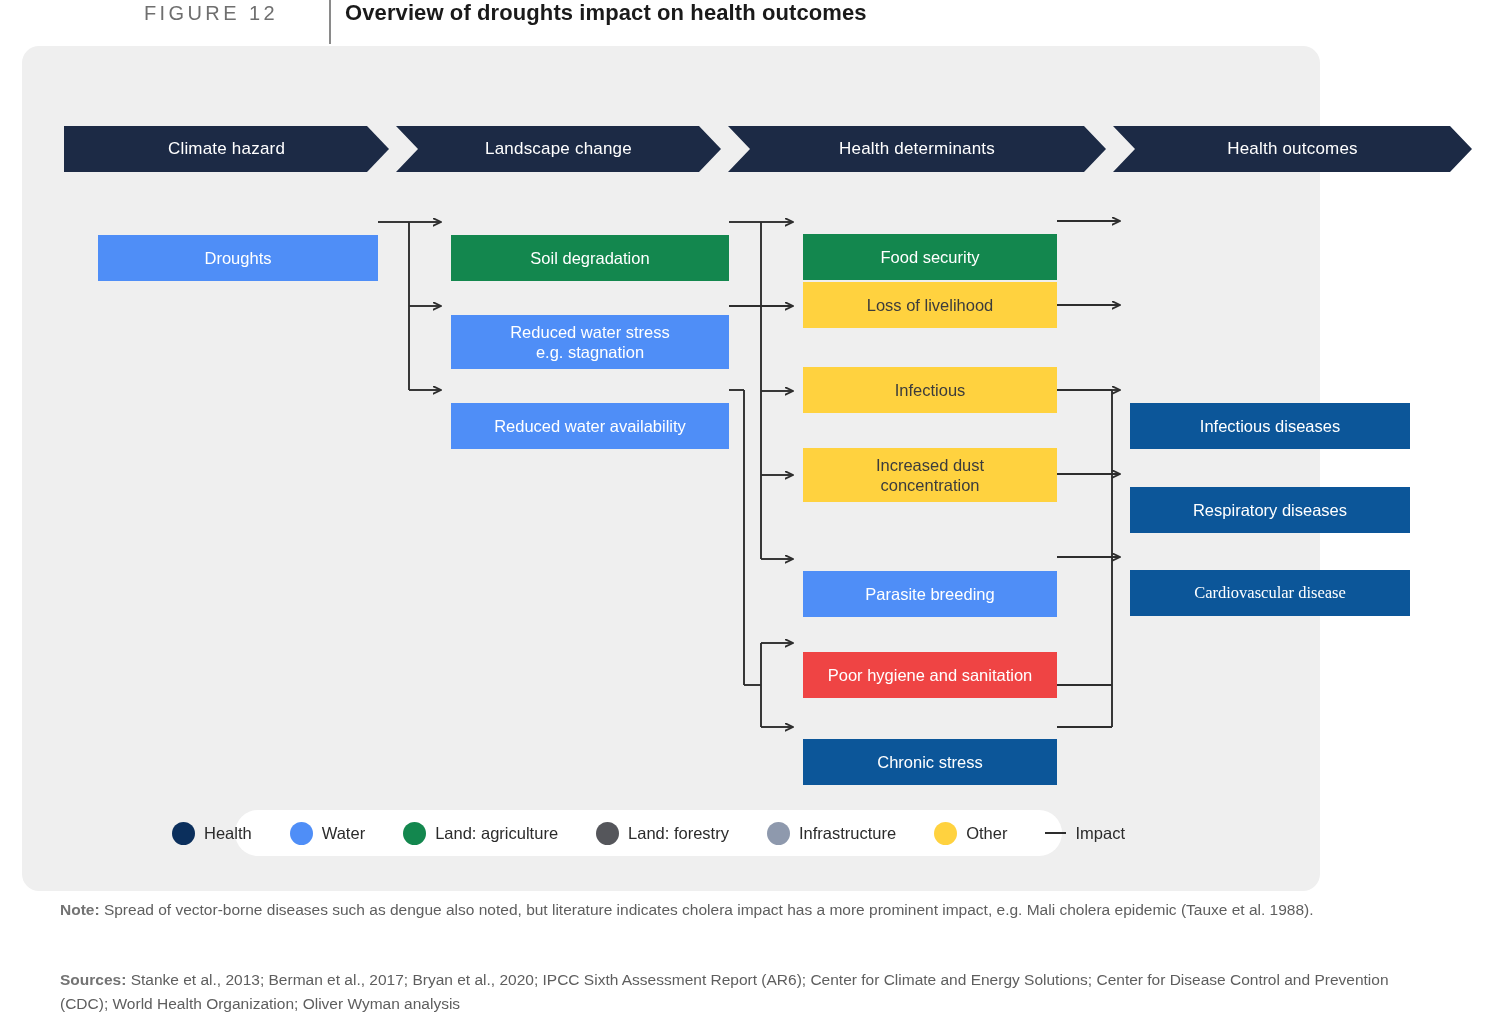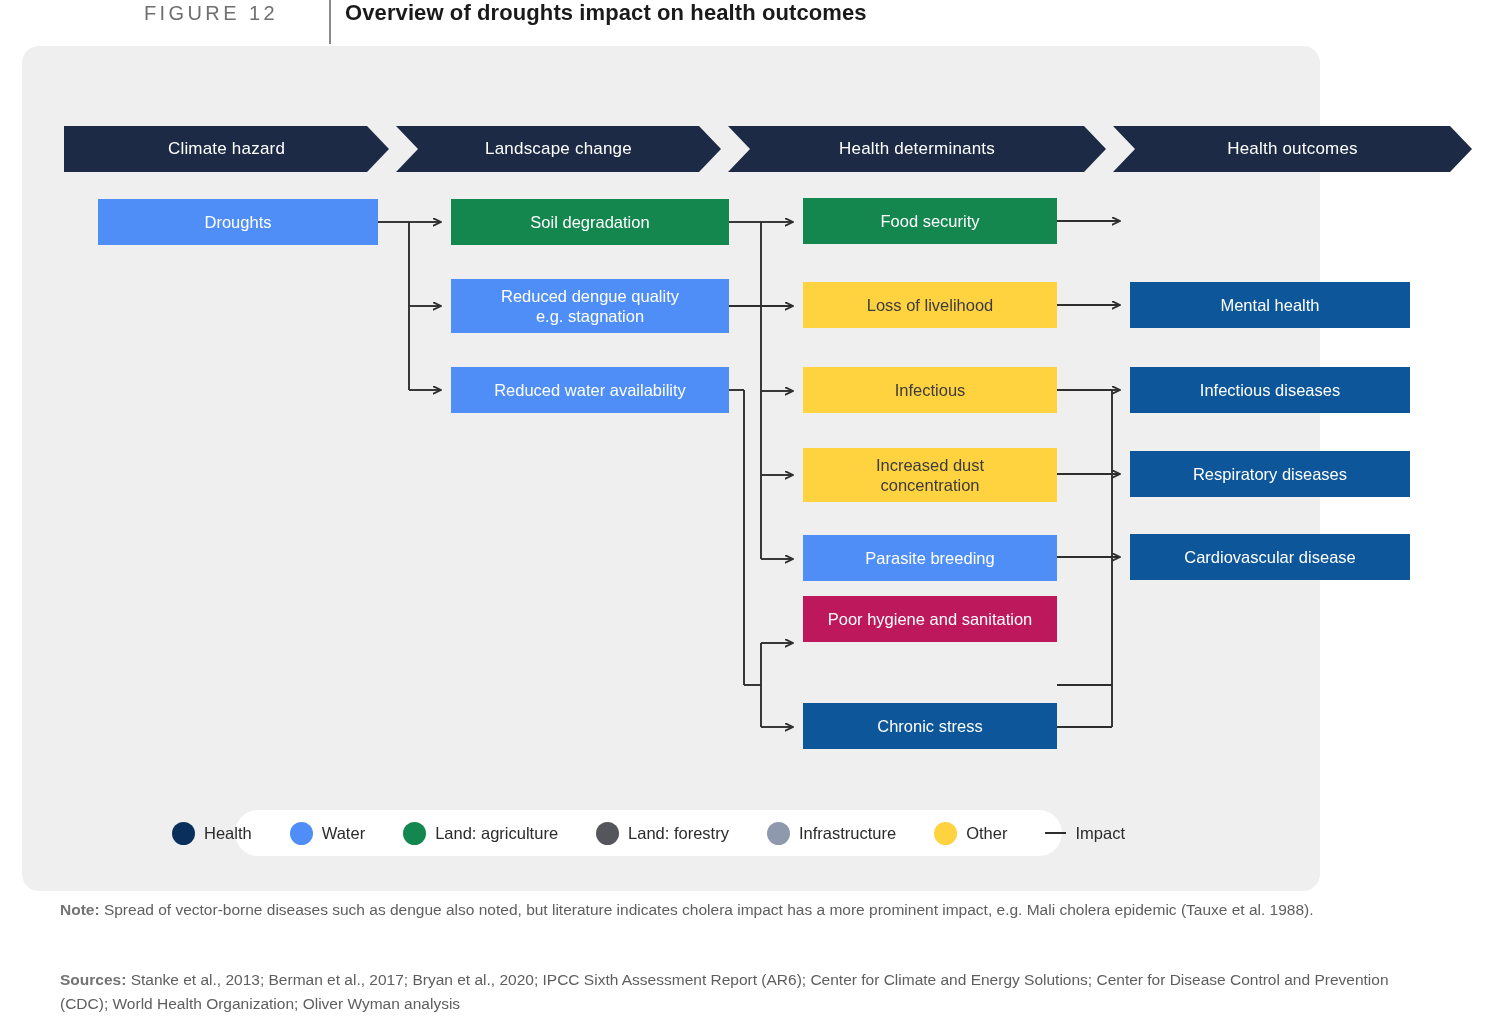--- a/index.html
+++ b/index.html
@@ -30,21 +30,21 @@
   
   .band{position:absolute;top:80px;height:46px;background:#1c2a45;
         display:flex;align-items:center;justify-content:center;}
   .band span{color:#ffffff;font-size:17px;letter-spacing:.2px;}
   .band.chev{clip-path:polygon(0 0, calc(100% - 22px) 0, 100% 50%, calc(100% - 22px) 100%, 0 100%);}
   .band.chevin{clip-path:polygon(0 0, calc(100% - 22px) 0, 100% 50%, calc(100% - 22px) 100%, 0 100%, 22px 50%);}
 
   
   .node{position:absolute;display:flex;align-items:center;justify-content:center;
         text-align:center;font-size:16.5px;line-height:20px;padding:0 6px;box-sizing:border-box;}
-  .t-light{color:#ffffff;}
+  .t-light{color:#ffffff;margin-top:36px;}
   .t-dark{color:#3c3c3c;}
 
   
   .wires{position:absolute;left:0;top:0;width:1450px;height:845px;pointer-events:none;}
 
   
   .legend{position:absolute;left:213px;top:764px;width:827px;height:46px;
           background:#ffffff;border-radius:23px;display:flex;align-items:center;
           justify-content:center;gap:12px;}
   .lg-item{display:flex;align-items:center;margin:0 13px;}
@@ -129,21 +129,21 @@
 
     <div class="node t-light" style="left:76px;top:153px;width:280px;height:46px;background:#4f8ef7;">
       <span>Droughts</span>
     </div>
 
     <div class="node t-light" style="left:429px;top:153px;width:278px;height:46px;background:#13874e;">
       <span>Soil degradation</span>
     </div>
 
     <div class="node t-light" style="left:429px;top:233px;width:278px;height:54px;background:#4f8ef7;flex-direction:column;">
-      <span>Reduced dengue quality</span>
+      <span>Reduced water stress</span>
       <span>e.g. stagnation</span>
     </div>
 
     <div class="node t-light" style="left:429px;top:321px;width:278px;height:46px;background:#4f8ef7;">
       <span>Reduced water availability</span>
     </div>
 
     <div class="node t-light" style="left:781px;top:152px;width:254px;height:46px;background:#13874e;">
       <span>Food security</span>
     </div>
@@ -158,42 +158,39 @@
 
     <div class="node t-dark" style="left:781px;top:402px;width:254px;height:54px;background:#ffd23f;flex-direction:column;">
       <span>Increased dust</span>
       <span>concentration</span>
     </div>
 
     <div class="node t-light" style="left:781px;top:489px;width:254px;height:46px;background:#4f8ef7;">
       <span>Parasite breeding</span>
     </div>
 
-    <div class="node t-light" style="left:781px;top:550px;width:254px;height:46px;background:#be185d;">
+    <div class="node t-light" style="left:781px;top:570px;width:254px;height:46px;background:#ef4444;">
       <span>Poor hygiene and sanitation</span>
     </div>
 
     <div class="node t-light" style="left:781px;top:657px;width:254px;height:46px;background:#0c5699;">
       <span>Chronic stress</span>
     </div>
 
 
-    <div class="node t-light" style="left:1108px;top:236px;width:280px;height:46px;background:#0c5699;">
-      <span>Mental health</span>
-    </div>
 
     <div class="node t-light" style="left:1108px;top:321px;width:280px;height:46px;background:#0c5699;">
       <span>Infectious diseases</span>
     </div>
 
     <div class="node t-light" style="left:1108px;top:405px;width:280px;height:46px;background:#0c5699;">
       <span>Respiratory diseases</span>
     </div>
 
-    <div class="node t-light" style="left:1108px;top:488px;width:280px;height:46px;background:#0c5699;">
+    <div class="node t-light" style="left:1108px;top:488px;width:280px;height:46px;background:#0c5699;font-family:Liberation Serif, serif;">
       <span>Cardiovascular disease</span>
     </div>
 
     <div class="legend">
       <div class="lg-item">
         <span class="lg-dot" style="background:#0b2f5c;"></span>
         <span class="lg-txt">Health</span>
       </div>
       <div class="lg-item">
         <span class="lg-dot" style="background:#4f8ef7;"></span>

